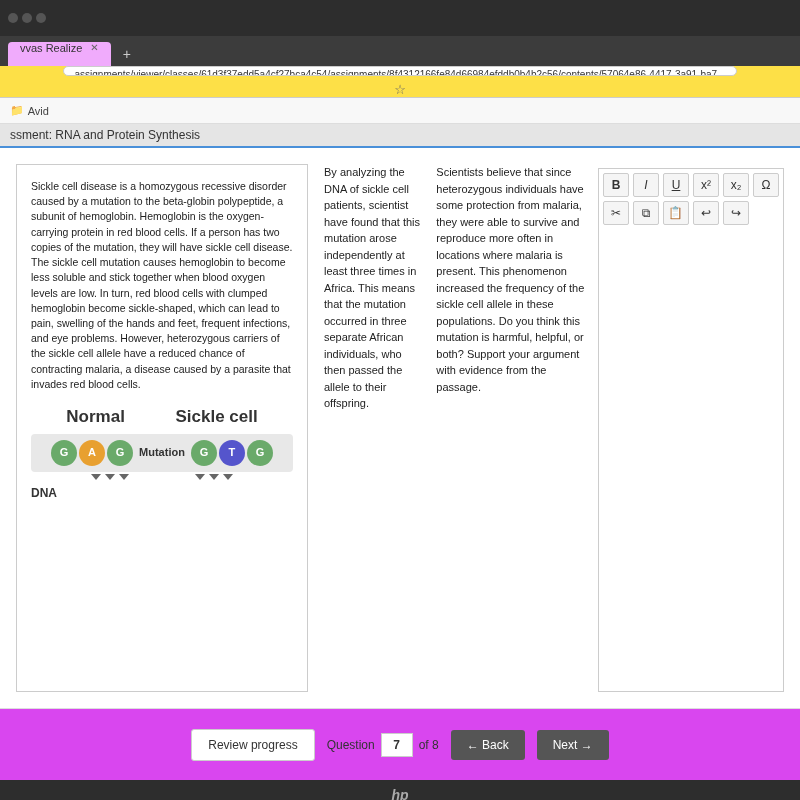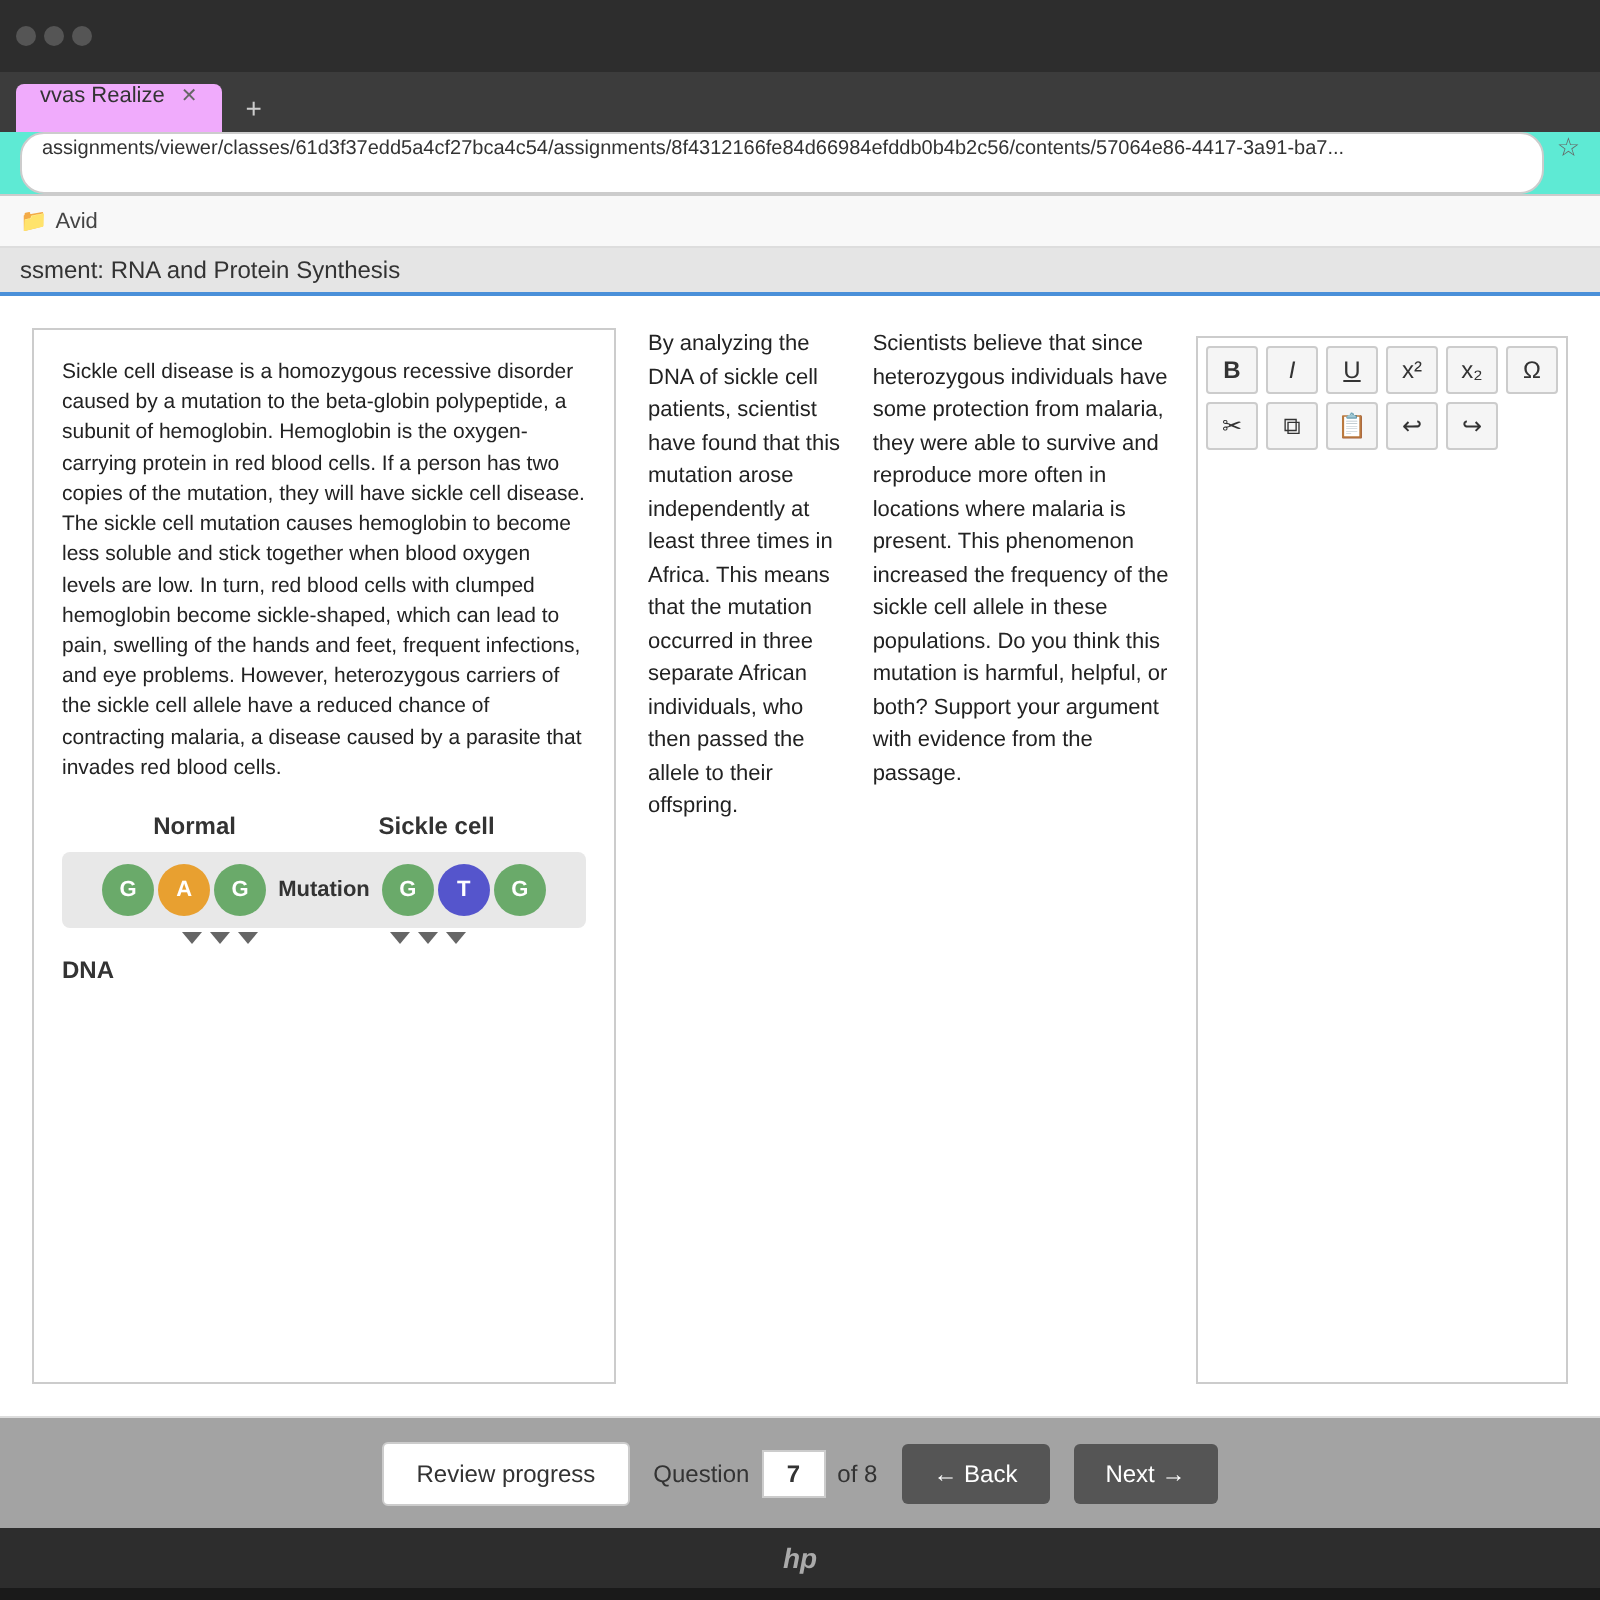--- a/index.html
+++ b/index.html
@@ -48,28 +48,30 @@
     .tab-plus {
       color: #ccc;
       margin-left: 6px;
       font-size: 14px;
       padding: 0 6px;
       height: 24px;
       display: flex; align-items: center;
     }
 
     .address-bar {
-      background: #5eead4;
+      background: #fde047;
       height: 32px;
       display: flex;
+      align-items: center;
       padding: 0 10px;
       font-size: 10px;
       color: #333;
       gap: 6px;
       border-bottom: 1px solid #ccc;
+      flex-direction: column;
     }
     .address-text {
       flex: 1;
       background: white;
       border: 1px solid #ccc;
       border-radius: 12px;
       padding: 2px 10px;
       font-size: 10px;
       color: #333;
       overflow: hidden;
@@ -127,21 +129,21 @@
     .dna-diagram {
       margin-top: 8px;
       display: flex;
       flex-direction: column;
       align-items: center;
     }
     .dna-labels {
       display: flex;
       width: 100%;
       justify-content: space-around;
-      font-size: 12px;
+      font-size: 17px;
       font-weight: bold;
       color: #333;
       margin-bottom: 4px;
       padding: 0 10px;
     }
     .dna-codons {
       display: flex;
       align-items: center;
       gap: 2px;
       background: #e8e8e8;
@@ -217,23 +219,23 @@
       cursor: pointer;
       border-radius: 2px;
       color: #333;
     }
     .toolbar-bold { font-weight: bold; }
     .toolbar-italic { font-style: italic; }
     .toolbar-underline { text-decoration: underline; }
 
     
     .bottom-nav {
-      background: #a3a3a3;
+      background: #d946ef;
       border-top: 1px solid #ddd;
-      height: 56px;
+      height: 72px;
       display: flex;
       align-items: center;
       justify-content: center;
       gap: 12px;
       padding: 0 20px;
     }
     .review-progress-btn {
       background: white;
       border: 1px solid #ccc;
       padding: 8px 16px;

